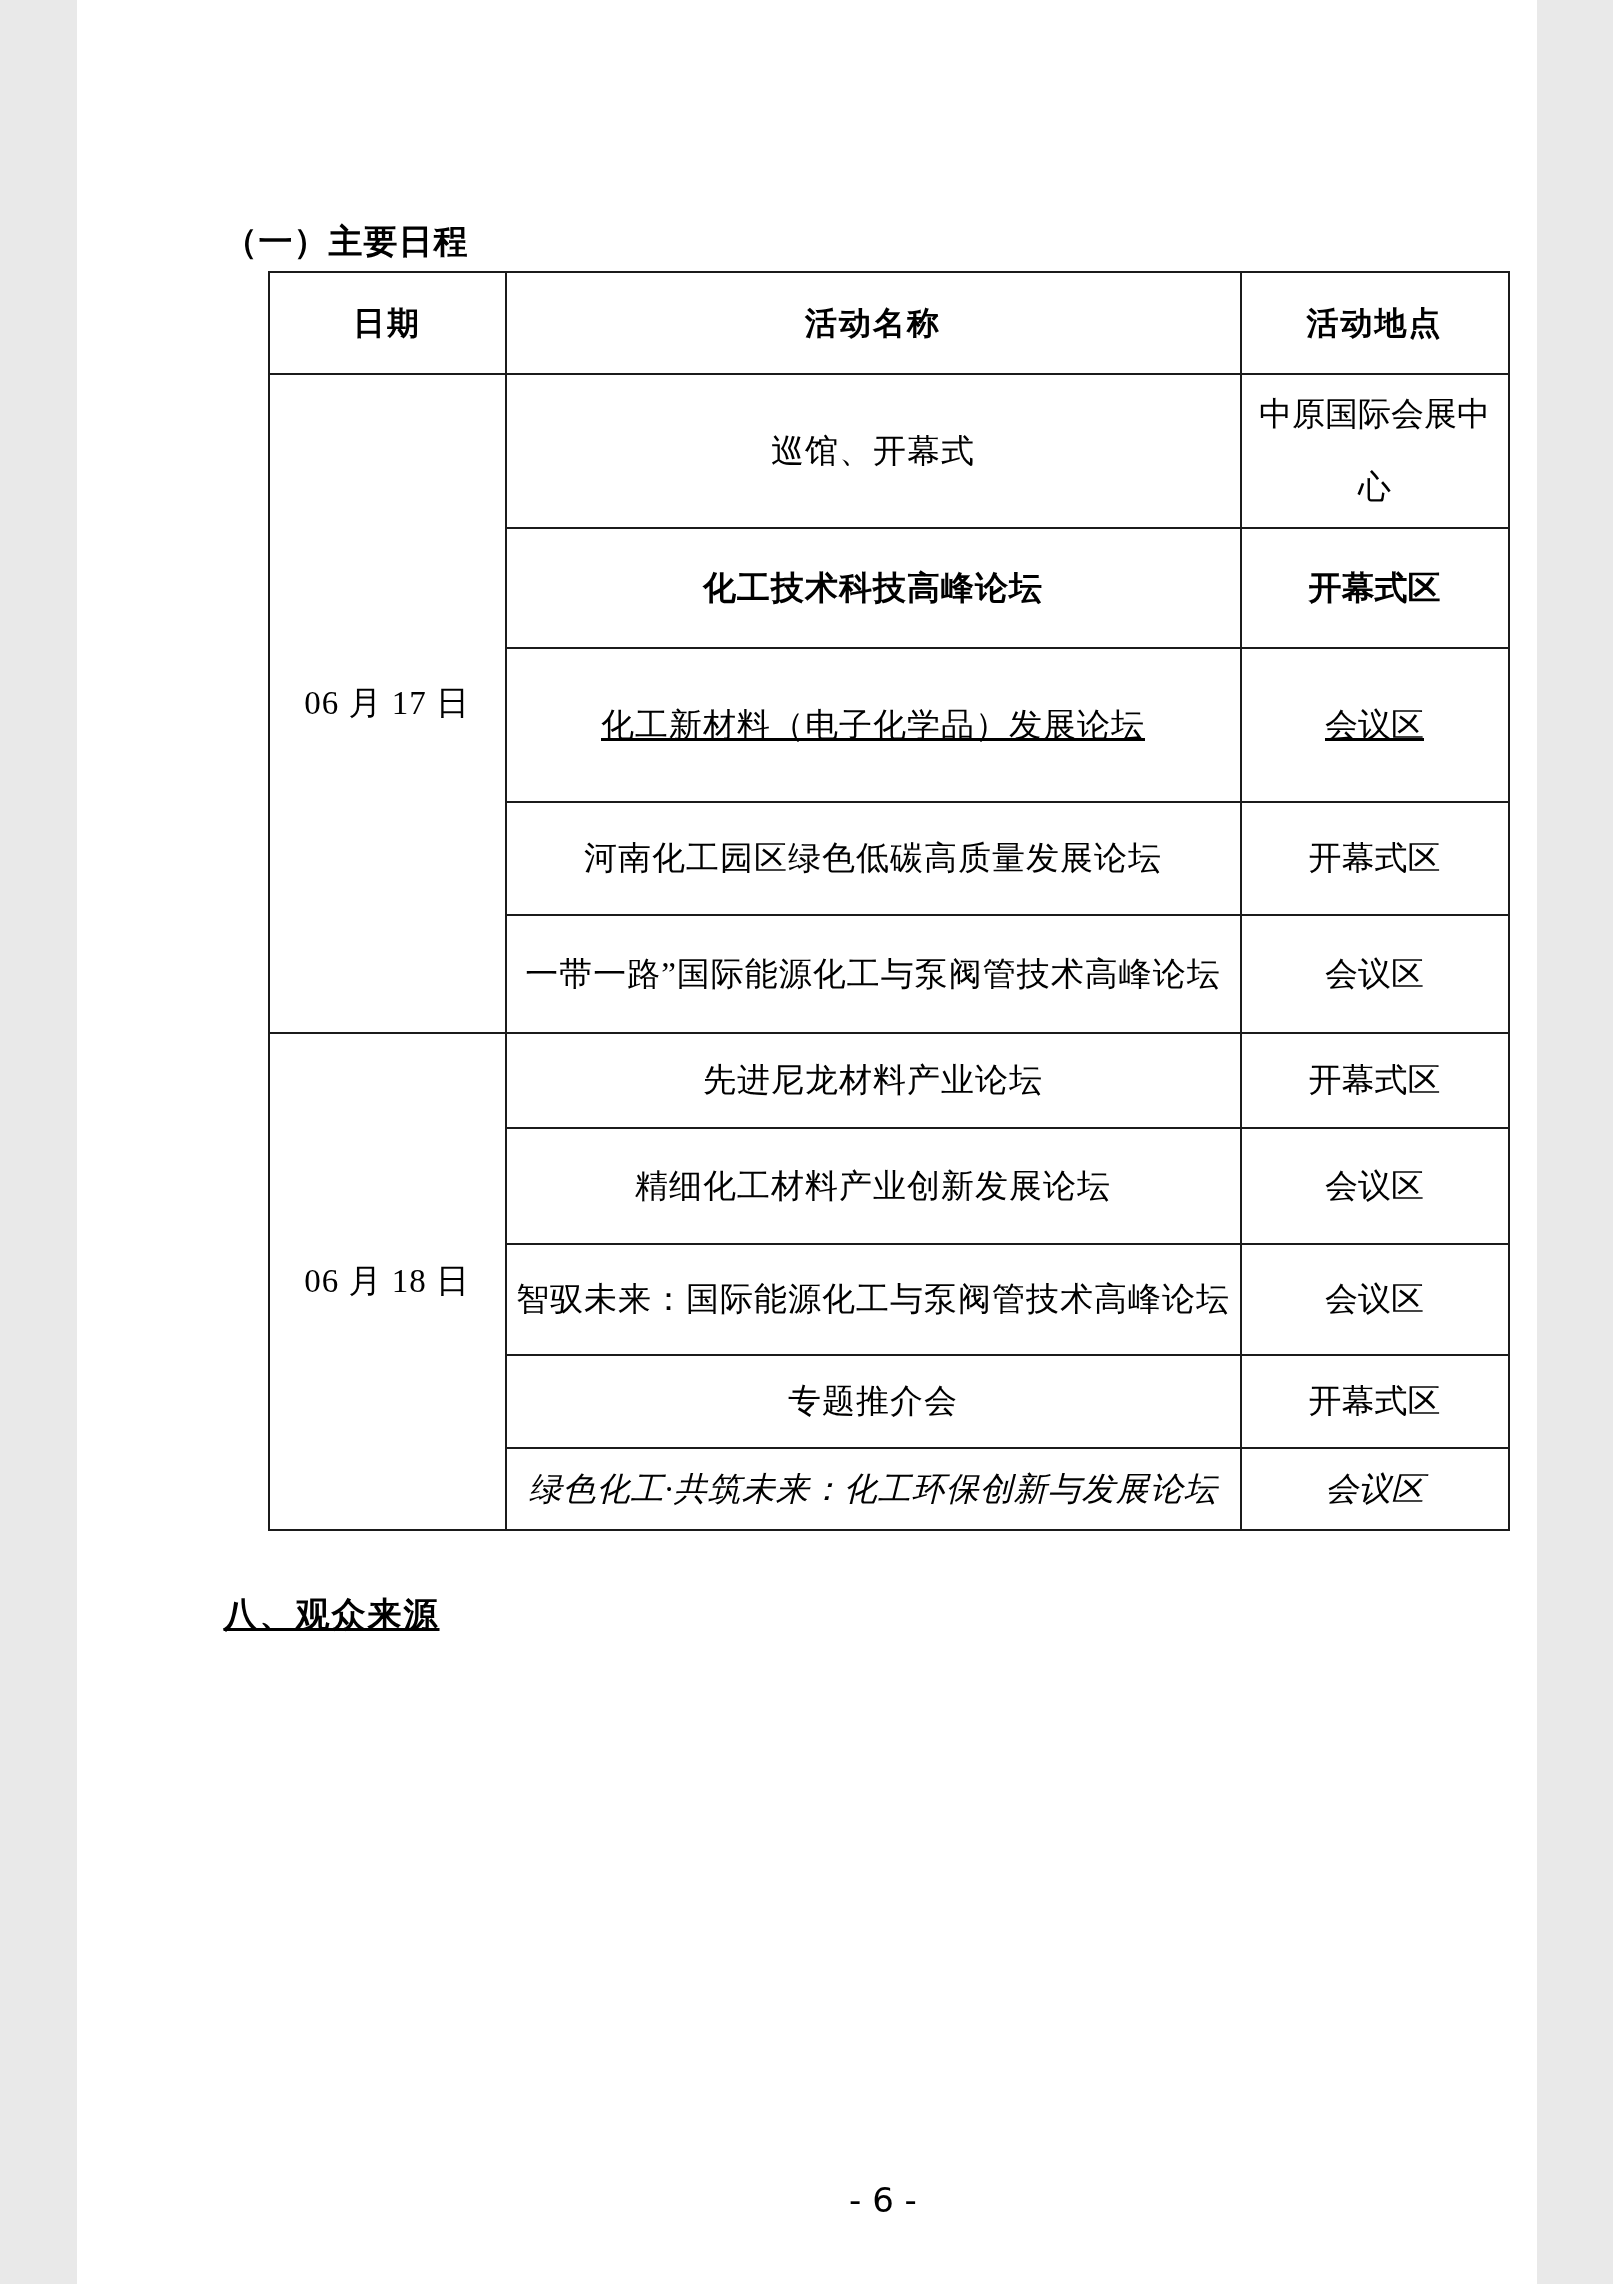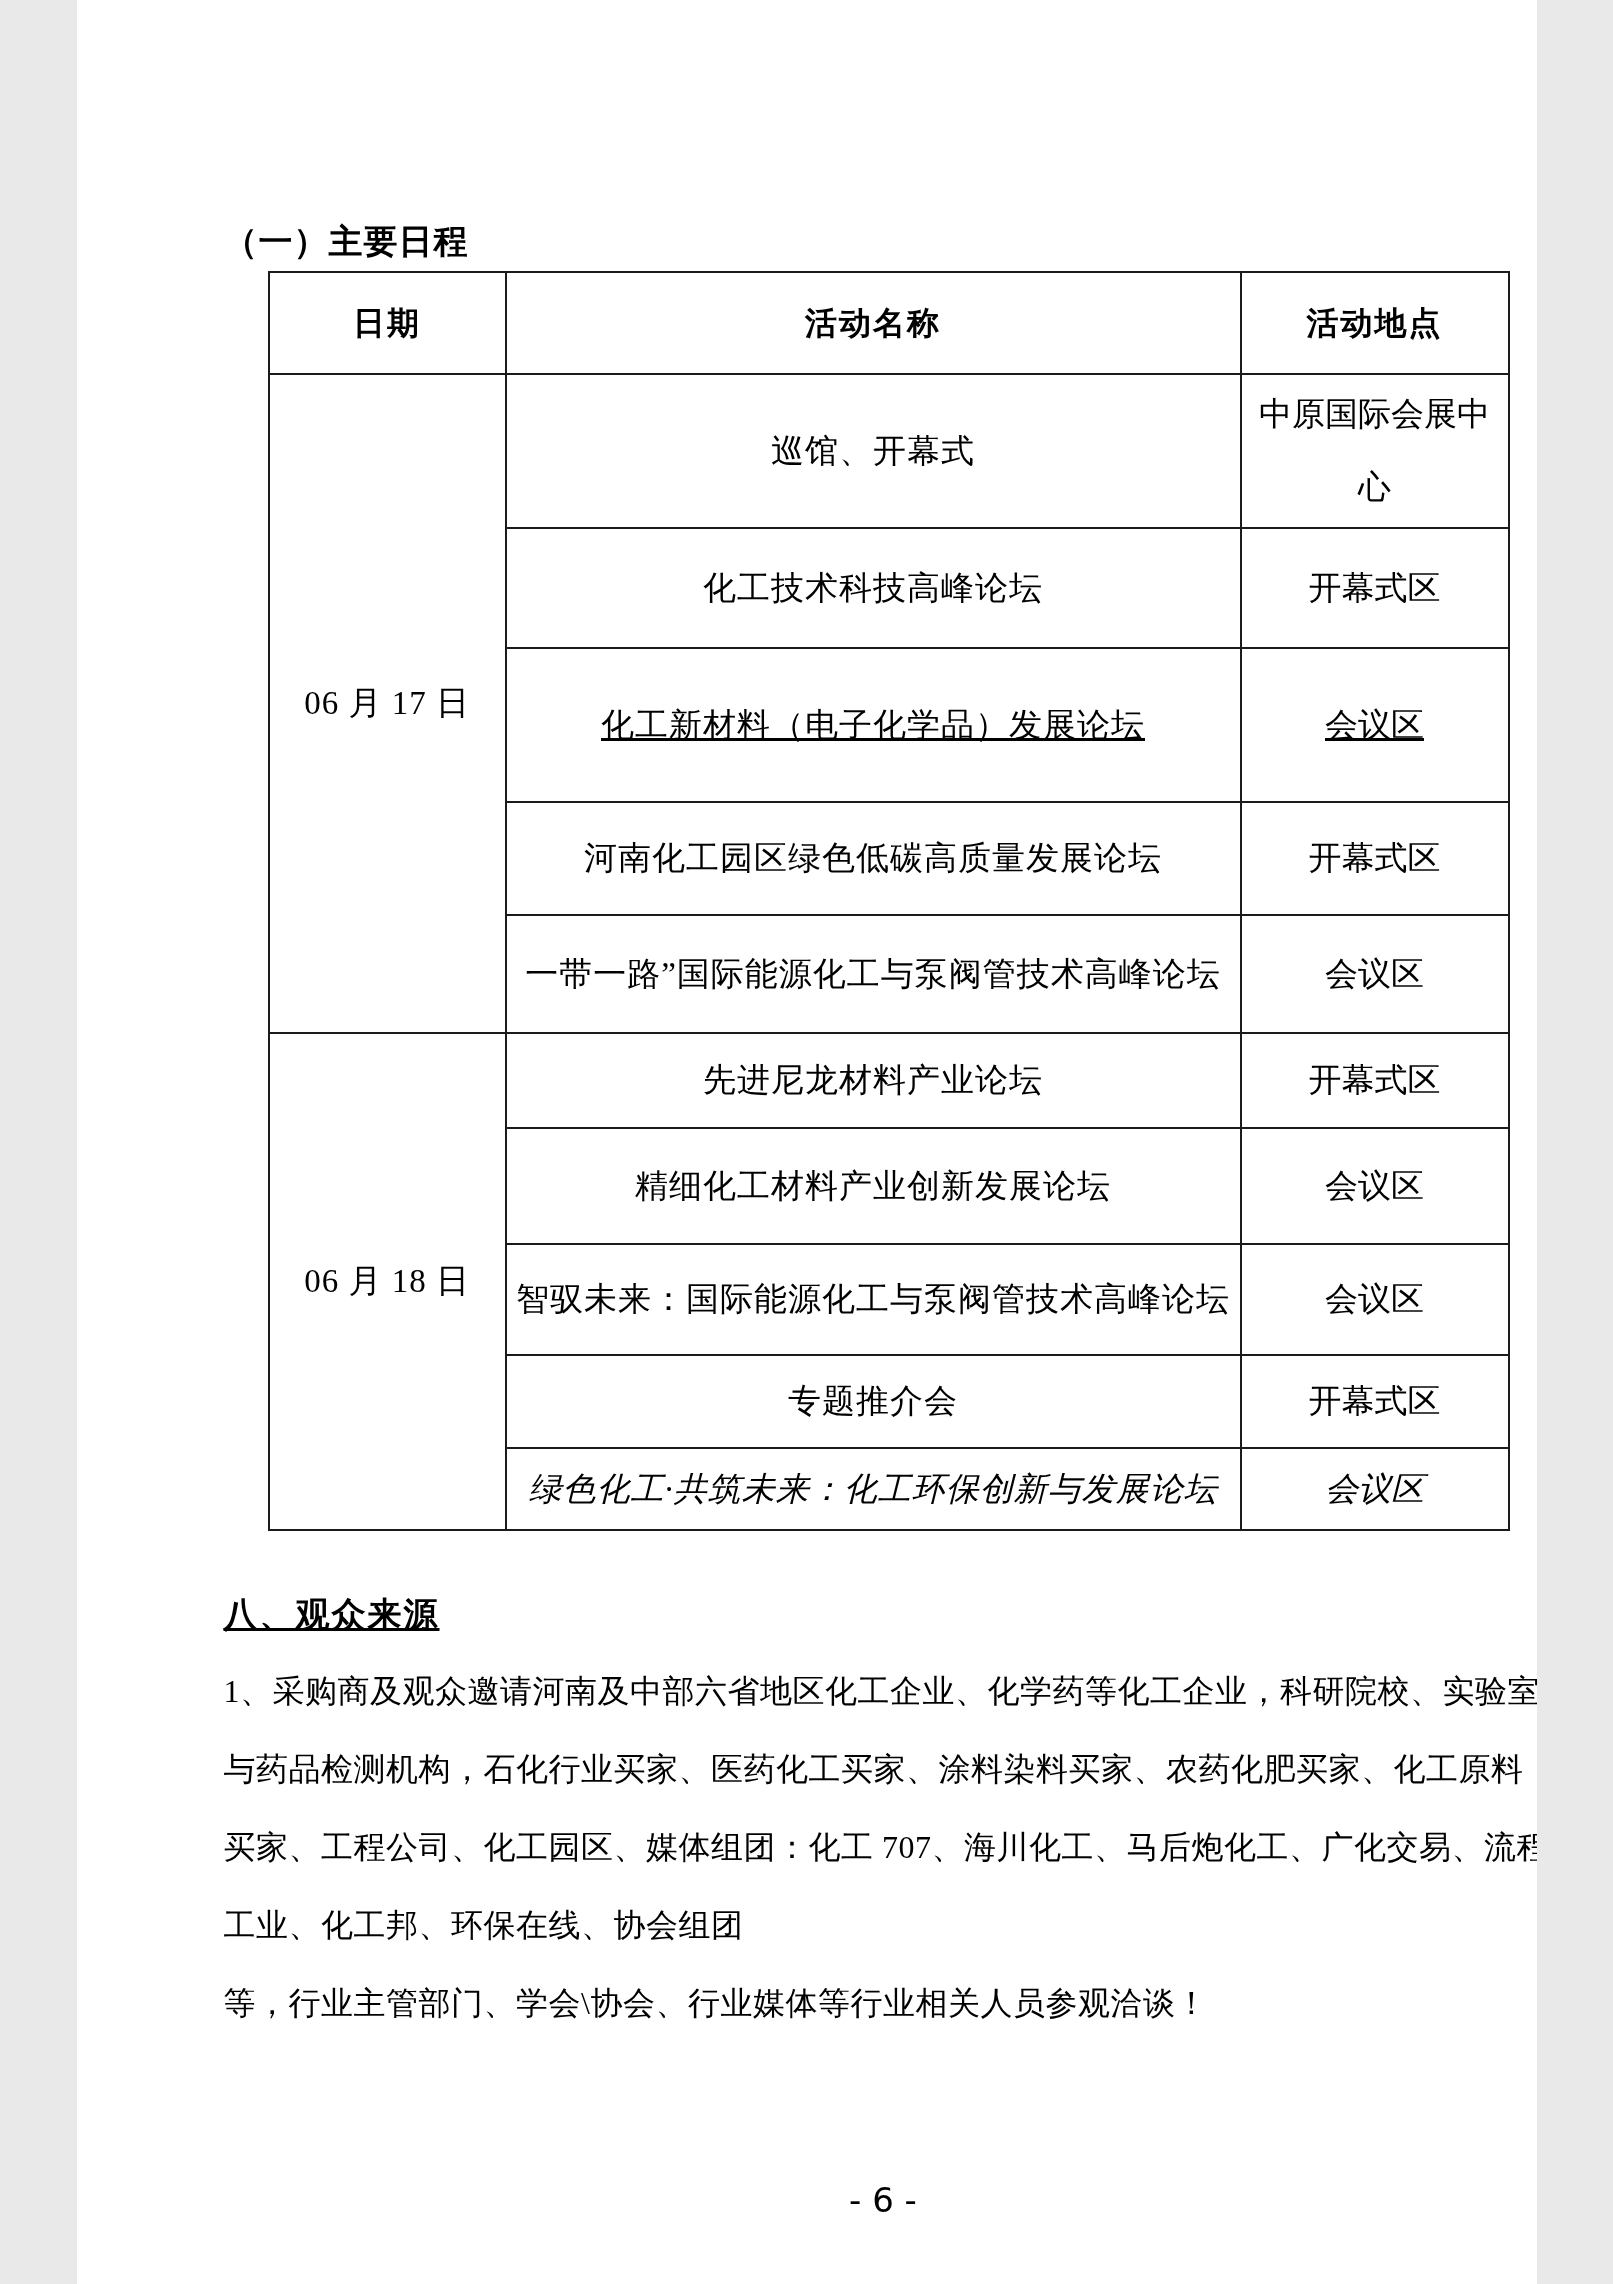--- a/index.html
+++ b/index.html
@@ -47,21 +47,21 @@
   }
   table.schedule th {
     font-weight: 700;
     font-size: 32px;
     letter-spacing: 2px;
   }
   td.name-cell { letter-spacing: 1px; }
   td.date-cell { letter-spacing: 1px; margin-top: 27px; }
   tr.r-head { height: 102px; padding-left: 28px; }
   tr.r1  { height: 154px; }
-  tr.r2  { height: 120px; }
+  tr.r2  { height: 120px; font-weight: bold; }
   tr.r3  { height: 154px; text-decoration: underline; }
   tr.r4  { height: 113px; }
   tr.r5  { height: 118px; }
   tr.r6  { height: 95px;  }
   tr.r7  { height: 116px; }
   tr.r8  { height: 111px; }
   tr.r9  { height: 93px;  }
   tr.r10 { height: 82px; font-style: italic;  }
   .h-audience {
     position: absolute;
@@ -159,24 +159,17 @@
       </tr>
       <tr class="r10">
         <td class="name-cell">绿色化工·共筑未来：化工环保创新与发展论坛</td>
         <td class="loc-cell">会议区</td>
       </tr>
     </tbody>
   </table>
 
   <div class="h-audience">八、观众来源</div>
 
-  <div class="audience-text">
-    <div class="para-line">1、采购商及观众邀请河南及中部六省地区化工企业、化学药等化工企业，科研院校、实验室</div>
-    <div class="para-line">与药品检测机构，石化行业买家、医药化工买家、涂料染料买家、农药化肥买家、化工原料</div>
-    <div class="para-line">买家、工程公司、化工园区、媒体组团：化工 707、海川化工、马后炮化工、广化交易、流程</div>
-    <div class="para-line">工业、化工邦、环保在线、协会组团</div>
-    <div class="para-line">等，行业主管部门、学会\协会、行业媒体等行业相关人员参观洽谈！</div>
-  </div>
 
   <div class="page-number">- 6 -</div>
 
 </div>
 
 
 </body></html>

